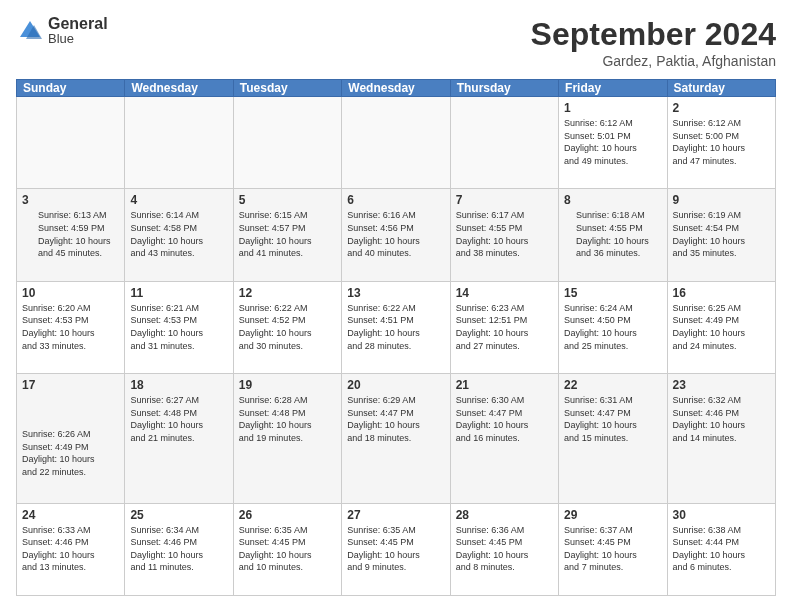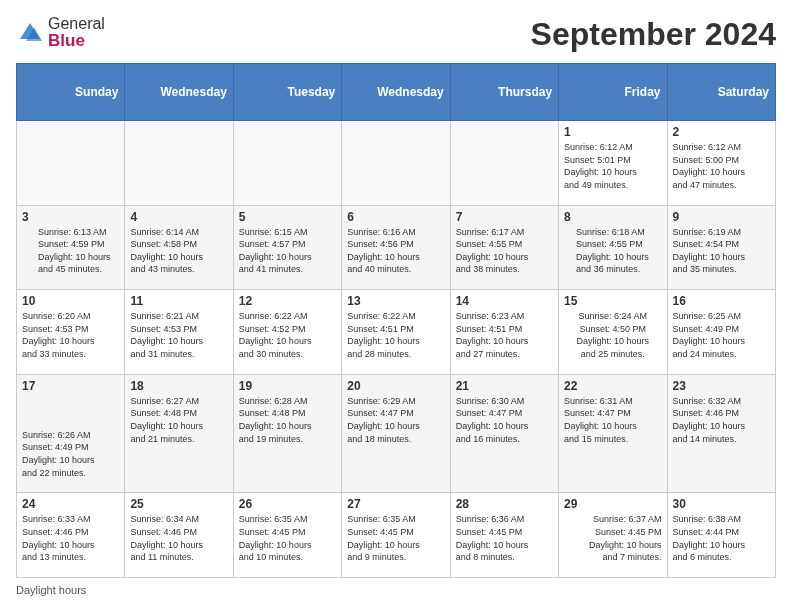--- a/index.html
+++ b/index.html
@@ -28,27 +28,27 @@
       align-items: center;
       gap: 4px;
     }
     .logo-text {
       display: flex;
       flex-direction: column;
       line-height: 1;
     }
     .logo-general {
       font-size: 16px;
+      font-weight: bold;
+      color: #333;
+    }
+    .logo-blue {
+      font-size: 13px;
       font-weight: normal;
-      color: #333;
-    }
-    .logo-blue {
-      font-size: 17px;
-      font-weight: bold;
-      color: #be185d;
+      color: #404040;
     }
     .logo-icon {
       width: 28px;
       height: 28px;
     }
     .title-block {
       text-align: right;
     }
     .month-title {
       font-size: 32px;
@@ -62,22 +62,22 @@
     .calendar {
       flex: 1;
       border: 1px solid #ccc;
       border-collapse: collapse;
       width: 100%;
       table-layout: fixed;
     }
     .calendar th {
       background: #4a7fc1;
       color: #fff;
-      text-align: right;
-      padding: 21px 6px;
+      text-align: left;
+      padding: 1px 6px;
       font-size: 12px;
       border: 1px solid #3a6aaa;
     }
     .calendar td {
       border: 1px solid #ccc;
       vertical-align: top;
       padding: 4px 5px;
       font-size: 9.5px;
       color: #333;
       background: #fff;
@@ -122,20 +122,21 @@
         <polygon points="14,4 24,20 4,20" fill="#4a90d9"></polygon>
         <polygon points="18,8 26,22 10,22" fill="#2a6ab0" opacity="0.6"></polygon>
       </svg>
       <div class="logo-text">
         <span class="logo-general">General</span>
         <span class="logo-blue">Blue</span>
       </div>
     </div>
     <div class="title-block">
       <div class="month-title">September 2024</div>
+      <div class="location">Gardez, Paktia, Afghanistan</div>
     </div>
   </div>
 
   <table class="calendar">
     <thead>
       <tr>
       <th>Sunday</th>
           <th>Wednesday</th>
           <th>Tuesday</th>
           <th>Wednesday</th>
@@ -242,27 +243,27 @@
           <td>
             <span class="day-num">13</span>
             <div class="day-info" style="white-space: pre-line;">Sunrise: 6:22 AM
 Sunset: 4:51 PM
 Daylight: 10 hours
 and 28 minutes.</div>
           </td>
           <td>
             <span class="day-num">14</span>
             <div class="day-info" style="white-space: pre-line;">Sunrise: 6:23 AM
-Sunset: 4:51 PM
+Sunset: 12:51 PM
 Daylight: 10 hours
 and 27 minutes.</div>
           </td>
           <td>
             <span class="day-num">15</span>
-            <div class="day-info" style="white-space: pre-line; text-align: center;">Sunrise: 6:24 AM
+            <div class="day-info" style="white-space: pre-line;">Sunrise: 6:24 AM
 Sunset: 4:50 PM
 Daylight: 10 hours
 and 25 minutes.</div>
           </td>
           <td>
             <span class="day-num">16</span>
             <div class="day-info" style="white-space: pre-line;">Sunrise: 6:25 AM
 Sunset: 4:49 PM
 Daylight: 10 hours
 and 24 minutes.</div>
@@ -350,32 +351,29 @@
           </td>
           <td>
             <span class="day-num">28</span>
             <div class="day-info" style="white-space: pre-line;">Sunrise: 6:36 AM
 Sunset: 4:45 PM
 Daylight: 10 hours
 and 8 minutes.</div>
           </td>
           <td>
             <span class="day-num">29</span>
-            <div class="day-info" style="white-space: pre-line; text-align: right;">Sunrise: 6:37 AM
+            <div class="day-info" style="white-space: pre-line;">Sunrise: 6:37 AM
 Sunset: 4:45 PM
 Daylight: 10 hours
 and 7 minutes.</div>
           </td>
           <td>
             <span class="day-num">30</span>
             <div class="day-info" style="white-space: pre-line;">Sunrise: 6:38 AM
 Sunset: 4:44 PM
 Daylight: 10 hours
 and 6 minutes.</div>
           </td>
         </tr>
       </tbody>
   </table>
 
-  <div class="footer-note">
-    <span>Daylight hours</span>
-  </div>
 </div>
 
 </body></html>

